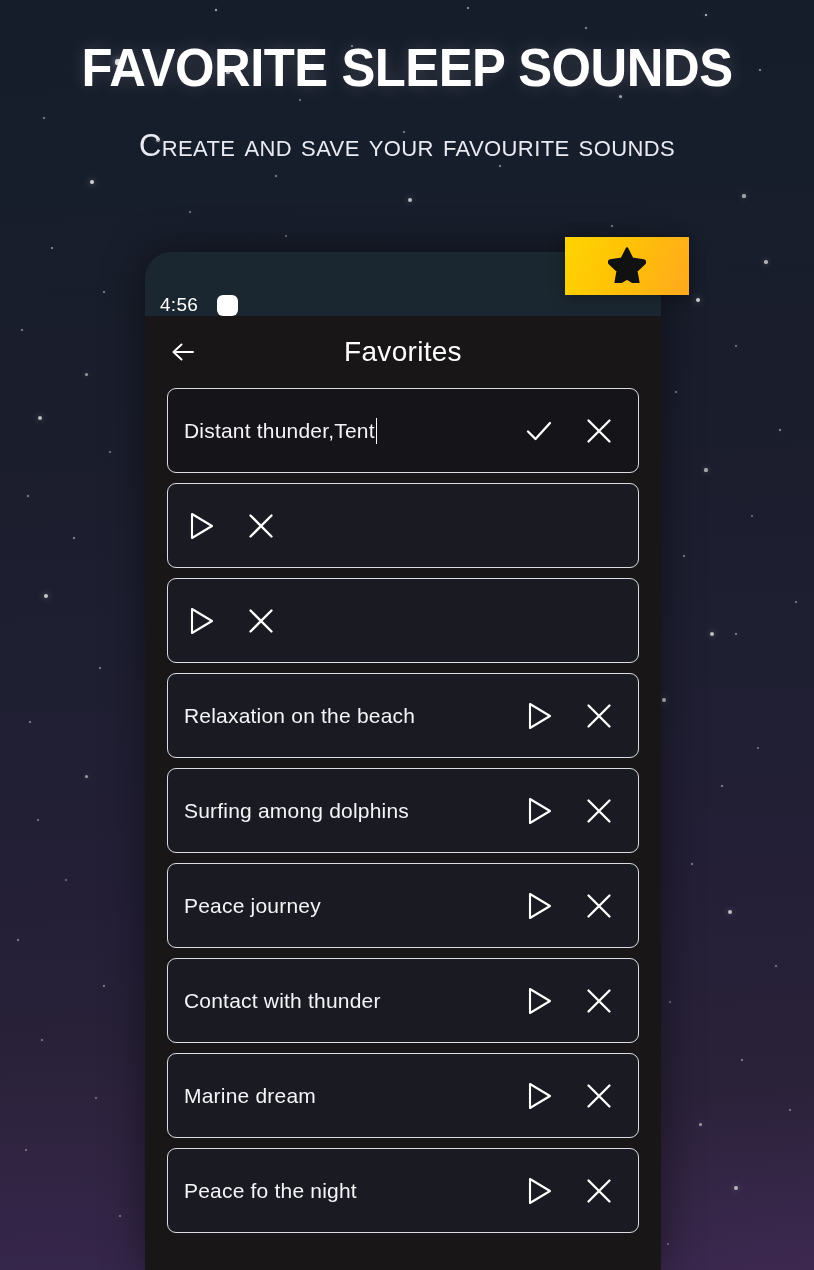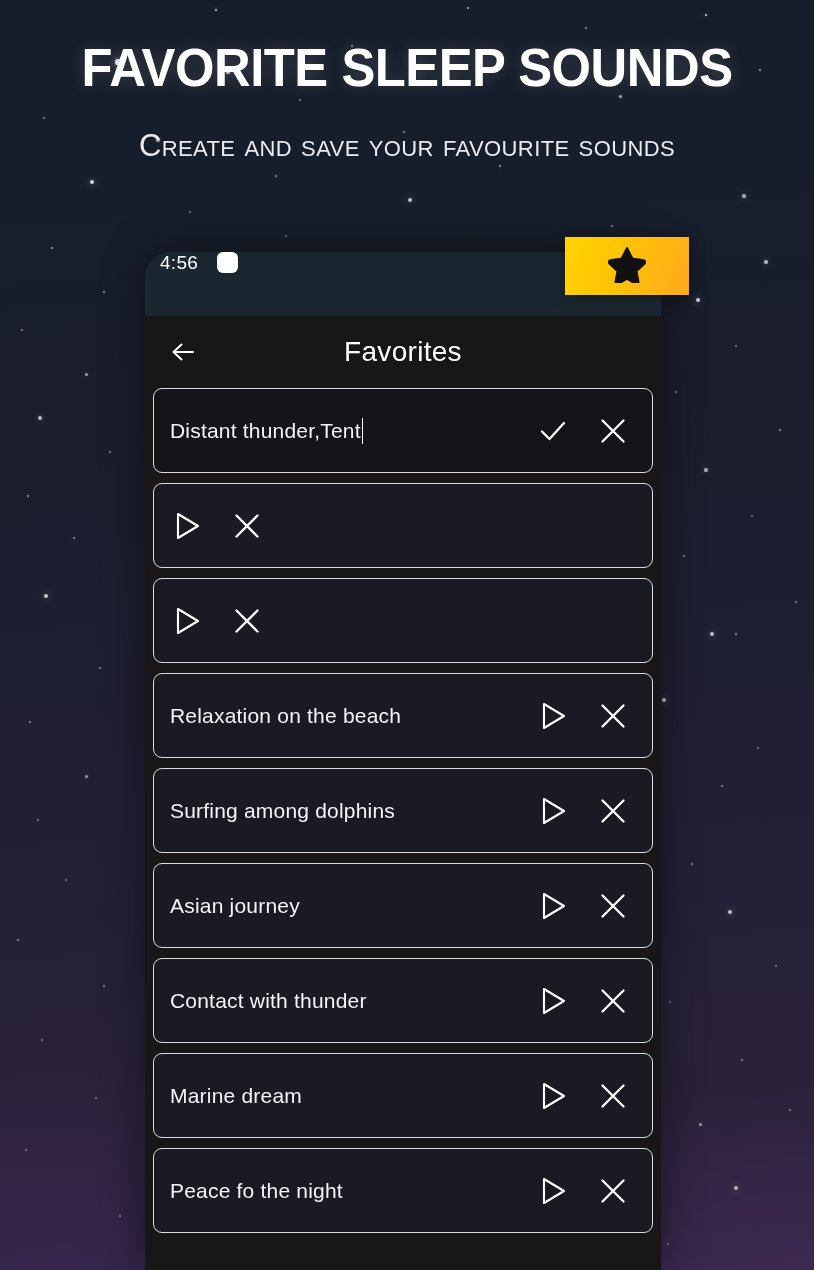--- a/index.html
+++ b/index.html
@@ -71,21 +71,21 @@
     background:#191618;
     overflow:hidden;
     box-shadow:0 0 44px rgba(0,0,0,0.45);
   }
 
   #statusbar {
     position:relative;
     height:64px;
     background:#1b2730;
     display:flex;
-    align-items:flex-start;
+    align-items:flex-end;
     padding-left:15px;
     gap:19px;
   }
   #status-time {
     color:#ffffff;
     font-size:19px;
     font-weight:400;
     letter-spacing:0.3px;
   }
   #status-square {
@@ -111,21 +111,21 @@
     width:100%;
     text-align:center;
     color:#ffffff;
     font-size:28px;
     font-weight:300;
     letter-spacing:0.3px;
   }
 
   
   #list {
-    padding:0 8px;
+    padding:0 22px;
     display:flex;
     flex-direction:column;
     gap:10px;
   }
 
   .row {
     position:relative;
     height:85px;
     border:1.3px solid #d9dde3;
     border-radius:9px;
@@ -341,21 +341,21 @@
               </svg>
             </span>
             <span class="icon-btn">
               <svg width="34" height="34" viewBox="0 0 34 34" fill="none">
                 <path d="M6.5 6.5 L27.5 27.5 M27.5 6.5 L6.5 27.5" stroke="#ffffff" stroke-width="2.3" stroke-linecap="round" stroke-linejoin="round"></path>
               </svg>
             </span>
           </div>
         </div>
         <div class="row">
-          <div class="row-label">Asian journey</div>
+          <div class="row-label">Peace journey</div>
           <div class="row-actions">
             <span class="icon-btn">
               <svg width="34" height="34" viewBox="0 0 34 34" fill="none">
                 <path d="M8 5 L28 17 L8 29 Z" stroke="#ffffff" stroke-width="2.1" stroke-linecap="round" stroke-linejoin="round"></path>
               </svg>
             </span>
             <span class="icon-btn">
               <svg width="34" height="34" viewBox="0 0 34 34" fill="none">
                 <path d="M6.5 6.5 L27.5 27.5 M27.5 6.5 L6.5 27.5" stroke="#ffffff" stroke-width="2.3" stroke-linecap="round" stroke-linejoin="round"></path>
               </svg>

